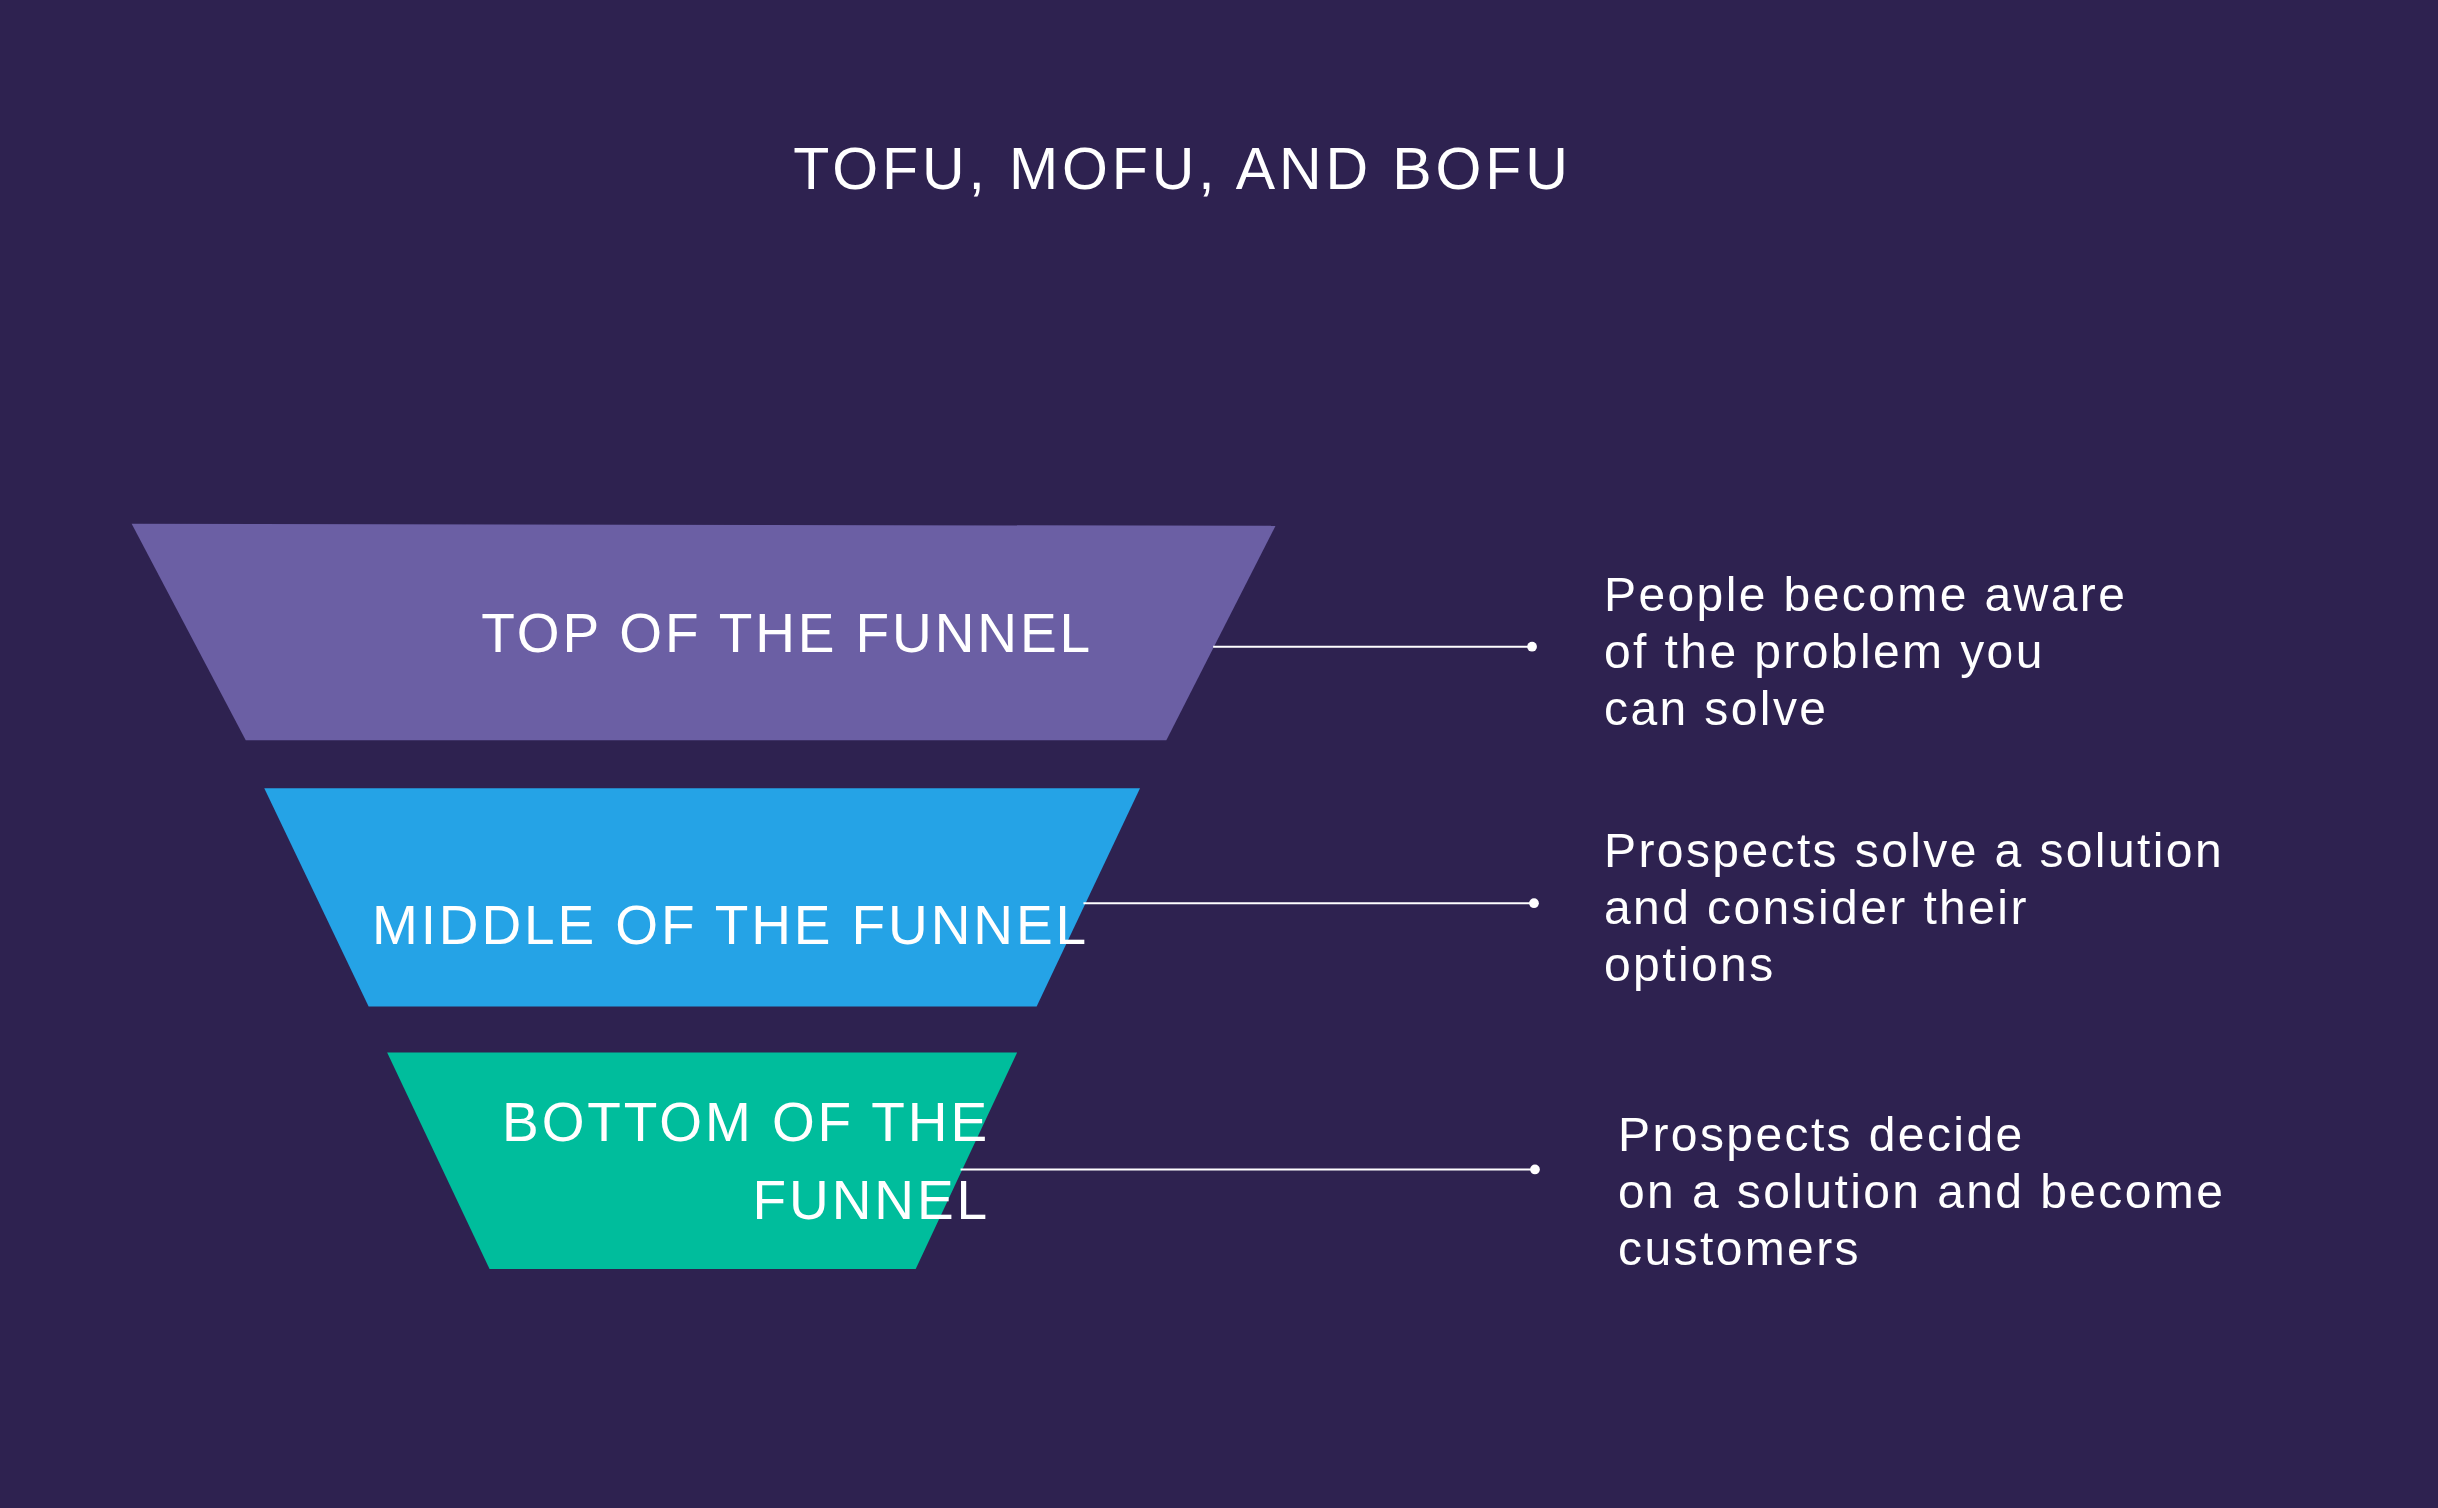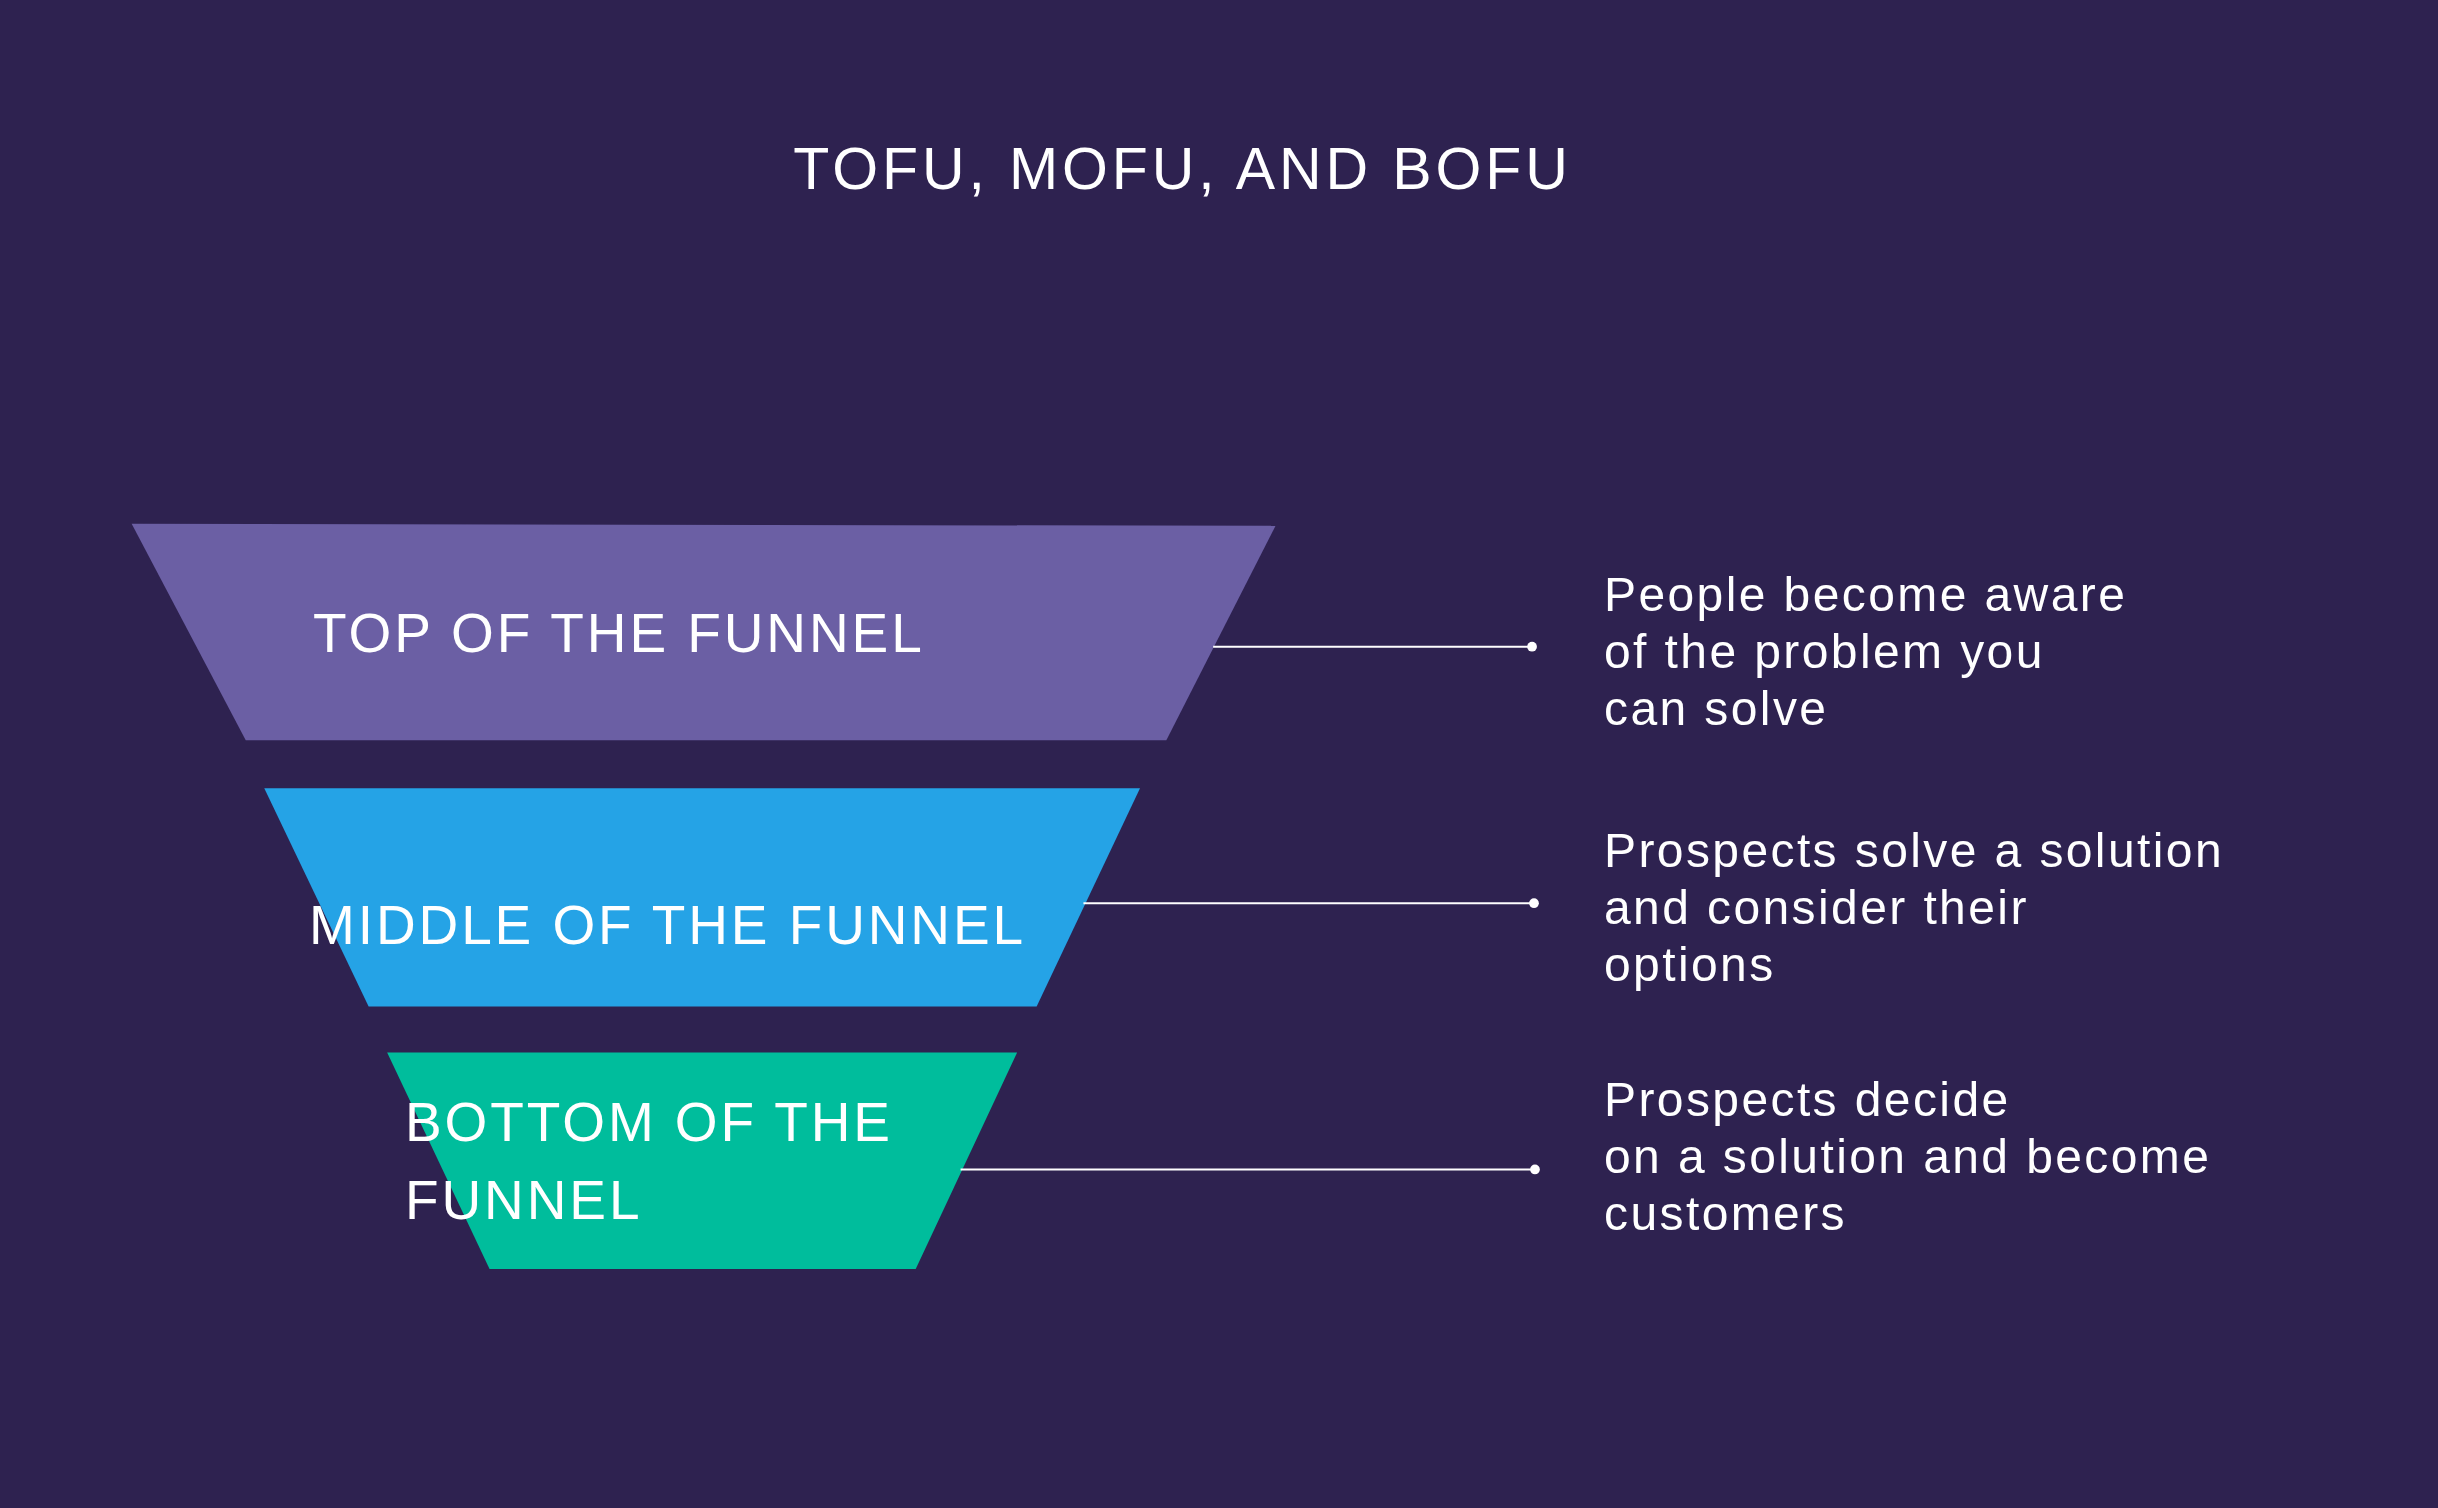--- a/index.html
+++ b/index.html
@@ -1,19 +1,19 @@
 <!DOCTYPE html>
 <html><head>
 <meta charset="utf-8">
 <style>
   html,body{margin:0;padding:0;}
   body{width:2438px;height:1509px;background:#2e2250;position:relative;overflow:hidden;font-family:"Liberation Sans","DejaVu Sans",sans-serif;color:#ffffff;}
   .title{position:absolute;left:0;width:2365px;top:135px;text-align:center;font-size:59px;letter-spacing:3.9px;font-weight:normal;}
   svg.funnel{position:absolute;left:0;top:0;}
-  .stage-label{position:absolute;text-align:left;font-size:55px;letter-spacing:2.9px;line-height:78px;}
+  .stage-label{position:absolute;text-align:right;font-size:55px;letter-spacing:2.9px;line-height:78px;}
   .desc{position:absolute;left:1604px;font-size:48px;letter-spacing:2.4px;line-height:57px;white-space:nowrap;}
   .desc div{height:57px;}
 </style>
 </head>
 <body>
 
 <div class="title">TOFU, MOFU, AND BOFU</div>
 
 <svg class="funnel" width="2438" height="1509" viewBox="0 0 2500 1547">
   <polygon points="135,537 1308,539 1196,759 252,759" fill="#6b5fa4"></polygon>
@@ -38,18 +38,18 @@
 <div class="desc" style="top:566px;">
   <div>People become aware</div>
   <div>of the problem you</div>
   <div>can solve</div>
 </div>
 <div class="desc" style="top:822px;">
   <div>Prospects solve a solution</div>
   <div>and consider their</div>
   <div>options</div>
 </div>
-<div class="desc" style="top:1071px;">
+<div class="desc" style="top:1106px;margin-left:14px;">
   <div>Prospects decide</div>
   <div>on a solution and become</div>
   <div>customers</div>
 </div>
 
 
 </body></html>

